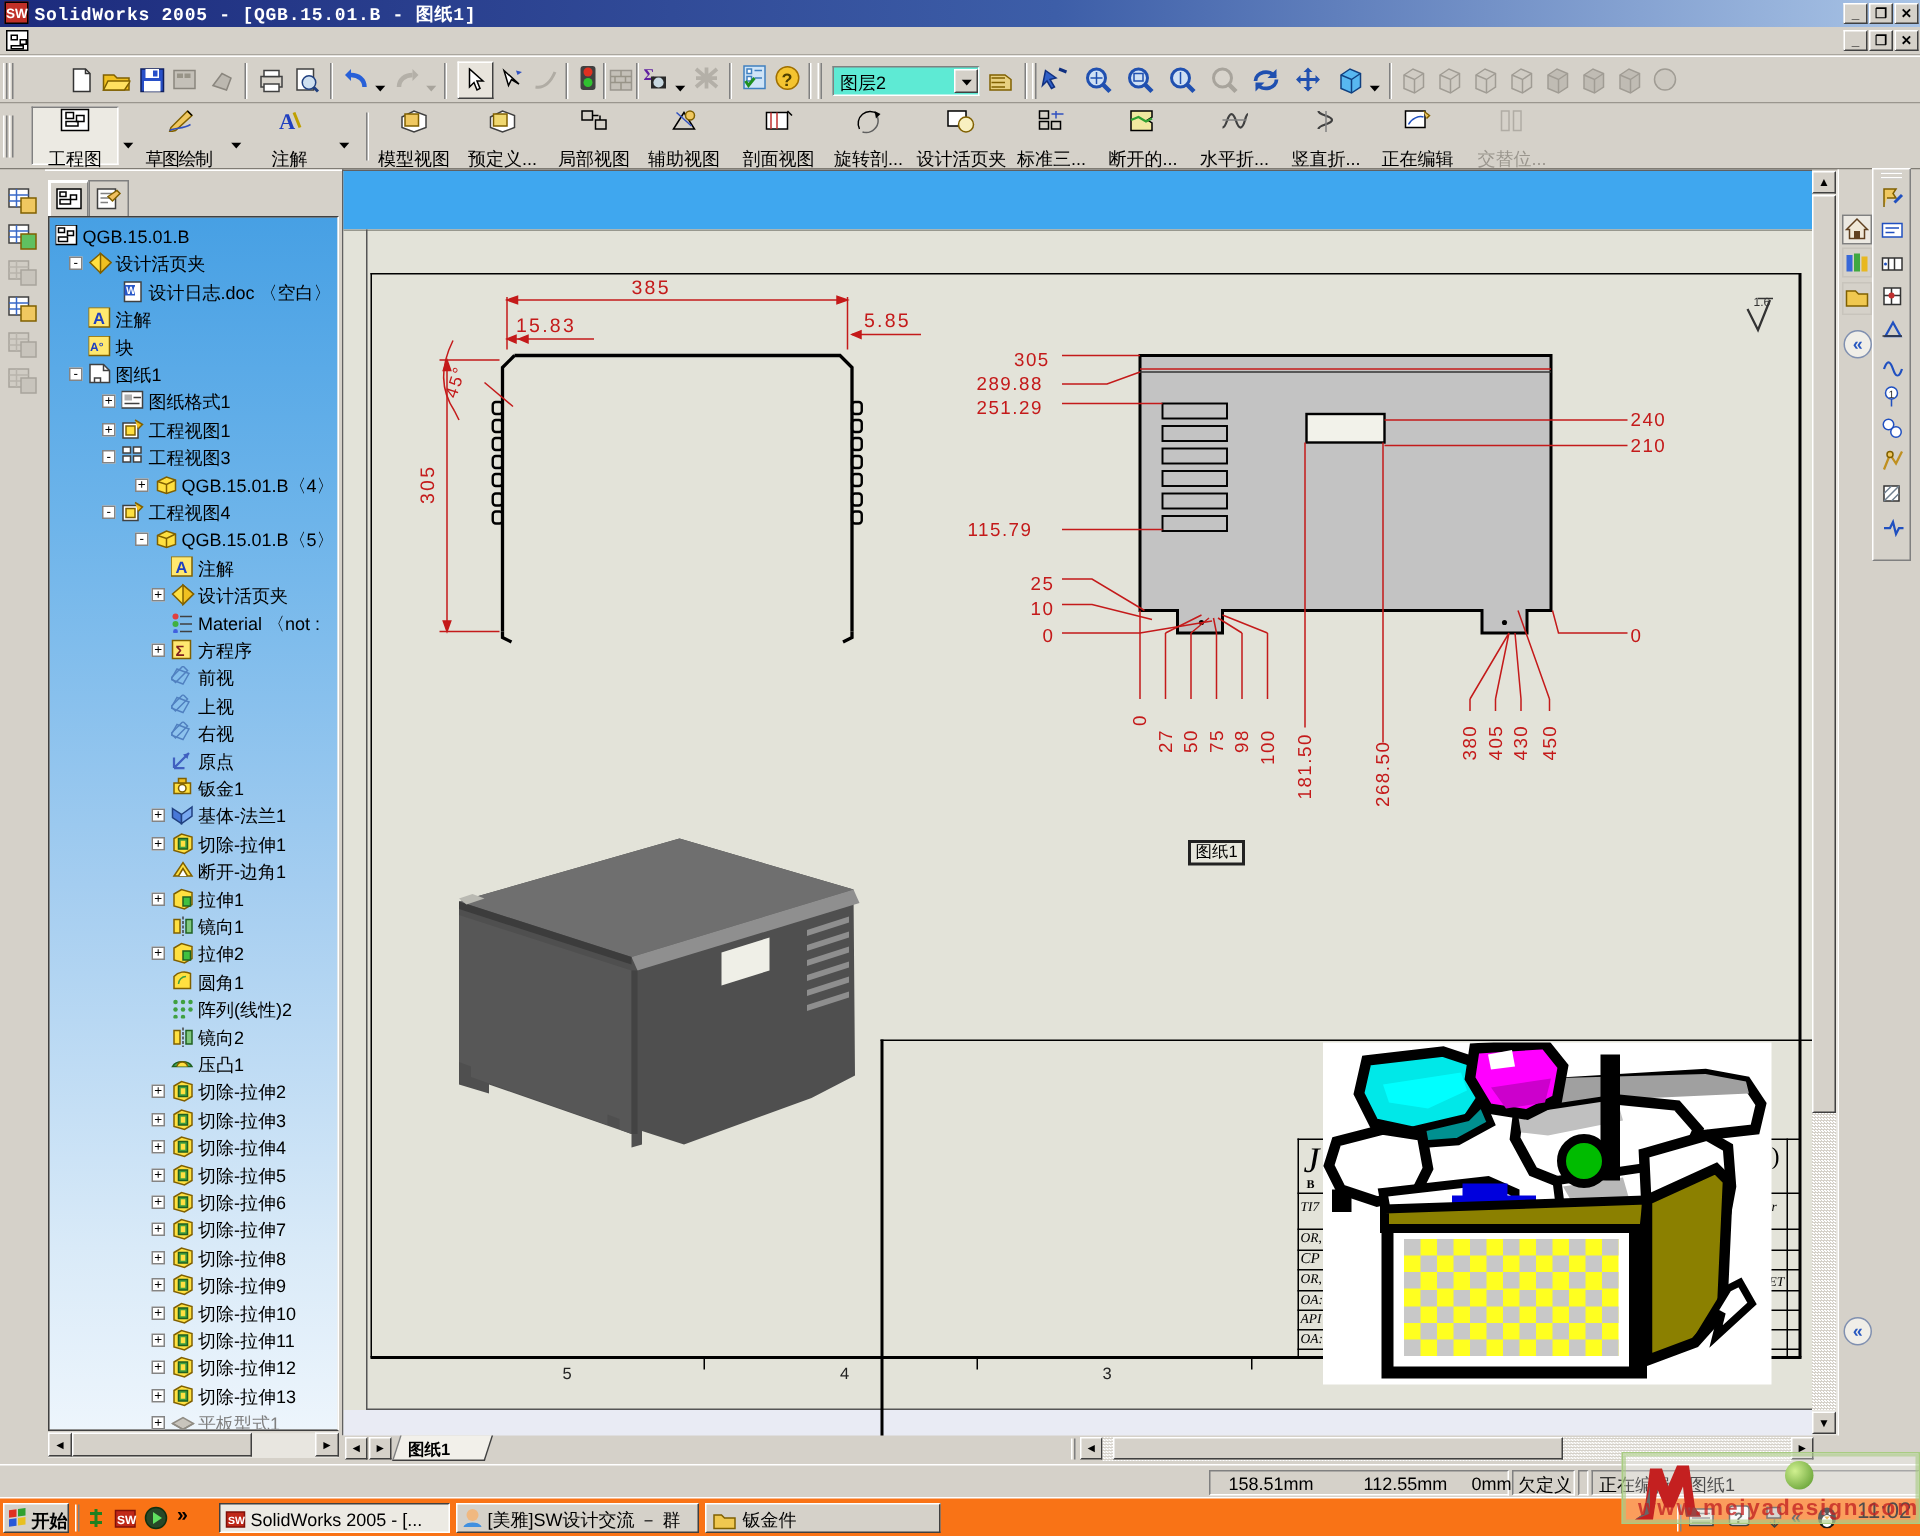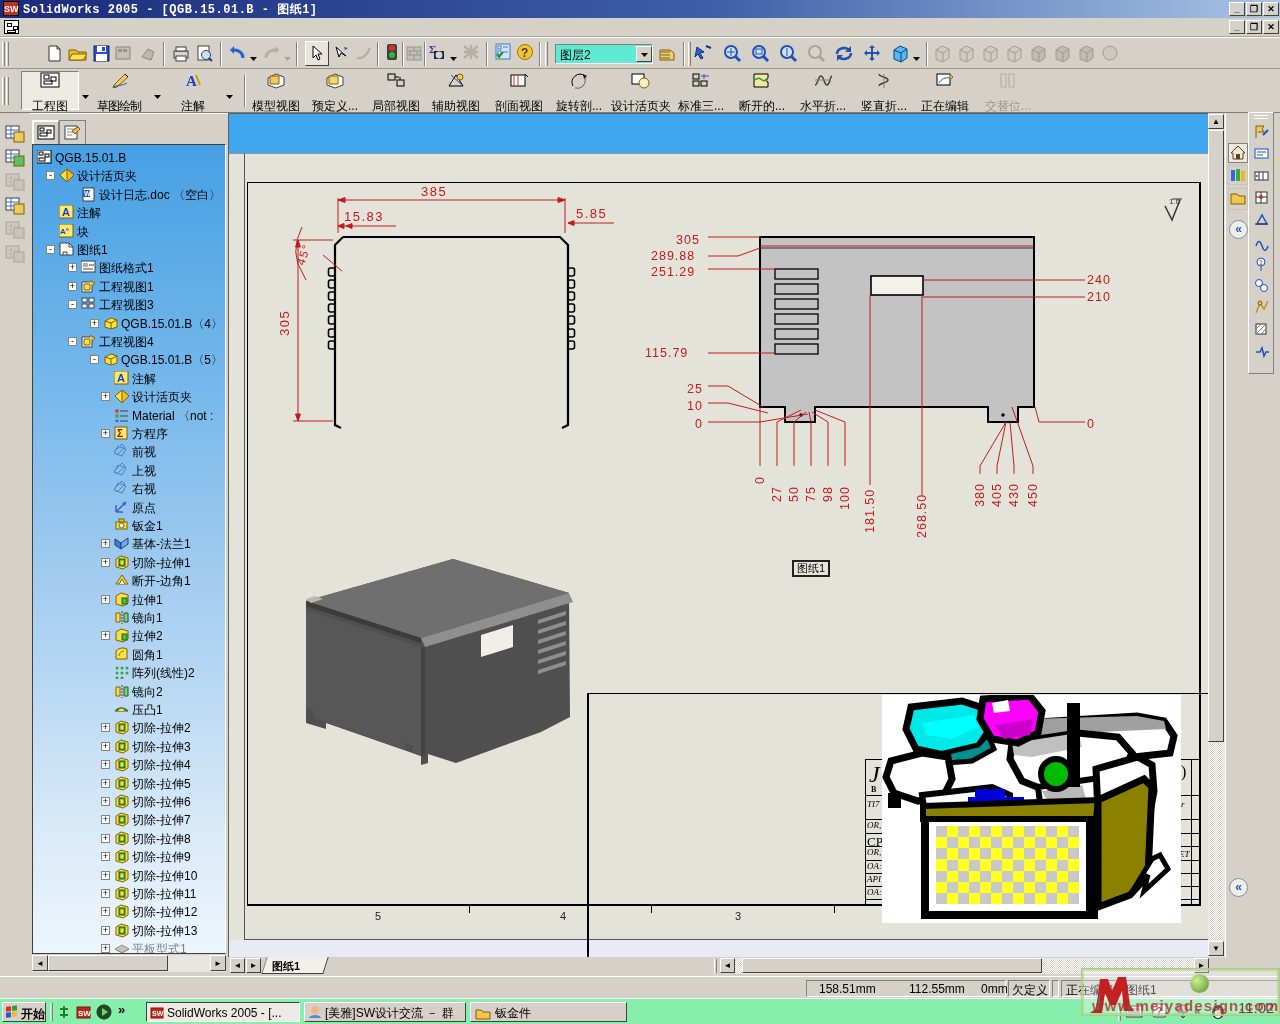--- a/index.html
+++ b/index.html
@@ -943,21 +943,21 @@
 <div class="abs" style="left:0;top:74px;width:335px;height:1px;background:#000"></div>
 <div class="abs" style="left:0;top:87px;width:335px;height:1px;background:#000"></div>
 <div class="abs" style="left:0;top:101px;width:335px;height:1px;background:#000"></div>
 <div class="abs" style="left:0;top:114px;width:335px;height:1px;background:#000"></div>
 <div class="abs" style="left:0;top:127px;width:335px;height:1px;background:#000"></div>
 <div class="abs" style="left:0;top:140px;width:335px;height:1px;background:#000"></div>
 <div class="abs" style="left:4px;top:2px;font-family:'Liberation Serif',serif;font-size:24px;font-style:italic">J</div>
 <div class="abs" style="left:6px;top:26px;font-family:'Liberation Serif',serif;font-size:8px;font-weight:bold">B</div>
 <div class="abs" style="left:2px;top:40px;font-family:'Liberation Serif',serif;font-style:italic;font-size:9px">TI7</div>
 <div class="abs" style="left:2px;top:61px;font-family:'Liberation Serif',serif;font-style:italic;font-size:9px">OR,</div>
-<div class="abs" style="left:2px;top:75px;font-family:'Liberation Serif',serif;font-size:13px">CP</div>
+<div class="abs" style="left:2px;top:75px;font-family:'Liberation Serif',serif;font-style:italic;font-size:10px">CP</div>
 <div class="abs" style="left:2px;top:88px;font-family:'Liberation Serif',serif;font-style:italic;font-size:9px">OR,</div>
 <div class="abs" style="left:2px;top:102px;font-family:'Liberation Serif',serif;font-style:italic;font-size:9px">OA:</div>
 <div class="abs" style="left:2px;top:115px;font-family:'Liberation Serif',serif;font-style:italic;font-size:9px">API</div>
 <div class="abs" style="left:2px;top:128px;font-family:'Liberation Serif',serif;font-style:italic;font-size:9px">OA:</div>
 <div class="abs" style="left:316px;top:4px;font-family:'Liberation Serif',serif;font-size:16px">)</div>
 <div class="abs" style="left:316px;top:40px;font-family:'Liberation Serif',serif;font-size:9px;font-style:italic">r</div>
 <div class="abs" style="left:314px;top:90px;font-family:'Liberation Serif',serif;font-size:9px;font-style:italic">ET</div>
 </div>
 <div class="abs" style="left:653px;top:581px;width:299px;height:228px;background:#fff">
 <svg width="299" height="228" style="position:absolute">
@@ -1129,21 +1129,21 @@
  <div class="abs" style="left:174px;top:1px">0mm</div>
 </div>
 <div class="abs sunken" style="left:1008px;top:3px;width:42px;height:17px;font-size:12px">
       <div class="abs" style="left:3px;top:1px">欠定义</div>
     </div>
 <div class="abs sunken" style="left:1052px;top:3px;width:7px;height:17px"></div>
 <div class="abs sunken" style="left:1061px;top:3px;width:219px;height:17px;font-size:12px">
       <div class="abs" style="left:4px;top:1px">正在编辑：图纸1</div>
     </div>
 </div>
-<div class="abs" style="left:0;top:998px;width:1280px;height:26px;background:#86efac;border-top:1px solid #fff">
+<div class="abs" style="left:0;top:998px;width:1280px;height:26px;background:#f97316;border-top:1px solid #fff">
 <div class="abs raised" style="left:2px;top:3px;width:44px;height:20px">
  <svg width="14" height="14" style="position:absolute;left:2px;top:2px">
         <rect x="1" y="2" width="5" height="5" fill="#e03020" transform="skewY(-8)"></rect>
         <rect x="7" y="2" width="5" height="5" fill="#30a030" transform="skewY(-8)"></rect>
         <rect x="1" y="8" width="5" height="5" fill="#2858d8" transform="skewY(-8)"></rect>
         <rect x="7" y="8" width="5" height="5" fill="#e8c020" transform="skewY(-8)"></rect>
       </svg>
  <div class="abs" style="left:18px;top:3px;font-weight:bold;font-size:12px">开始</div>
 </div>
 <div class="grip" style="left:50px;top:4px;height:18px"></div>

